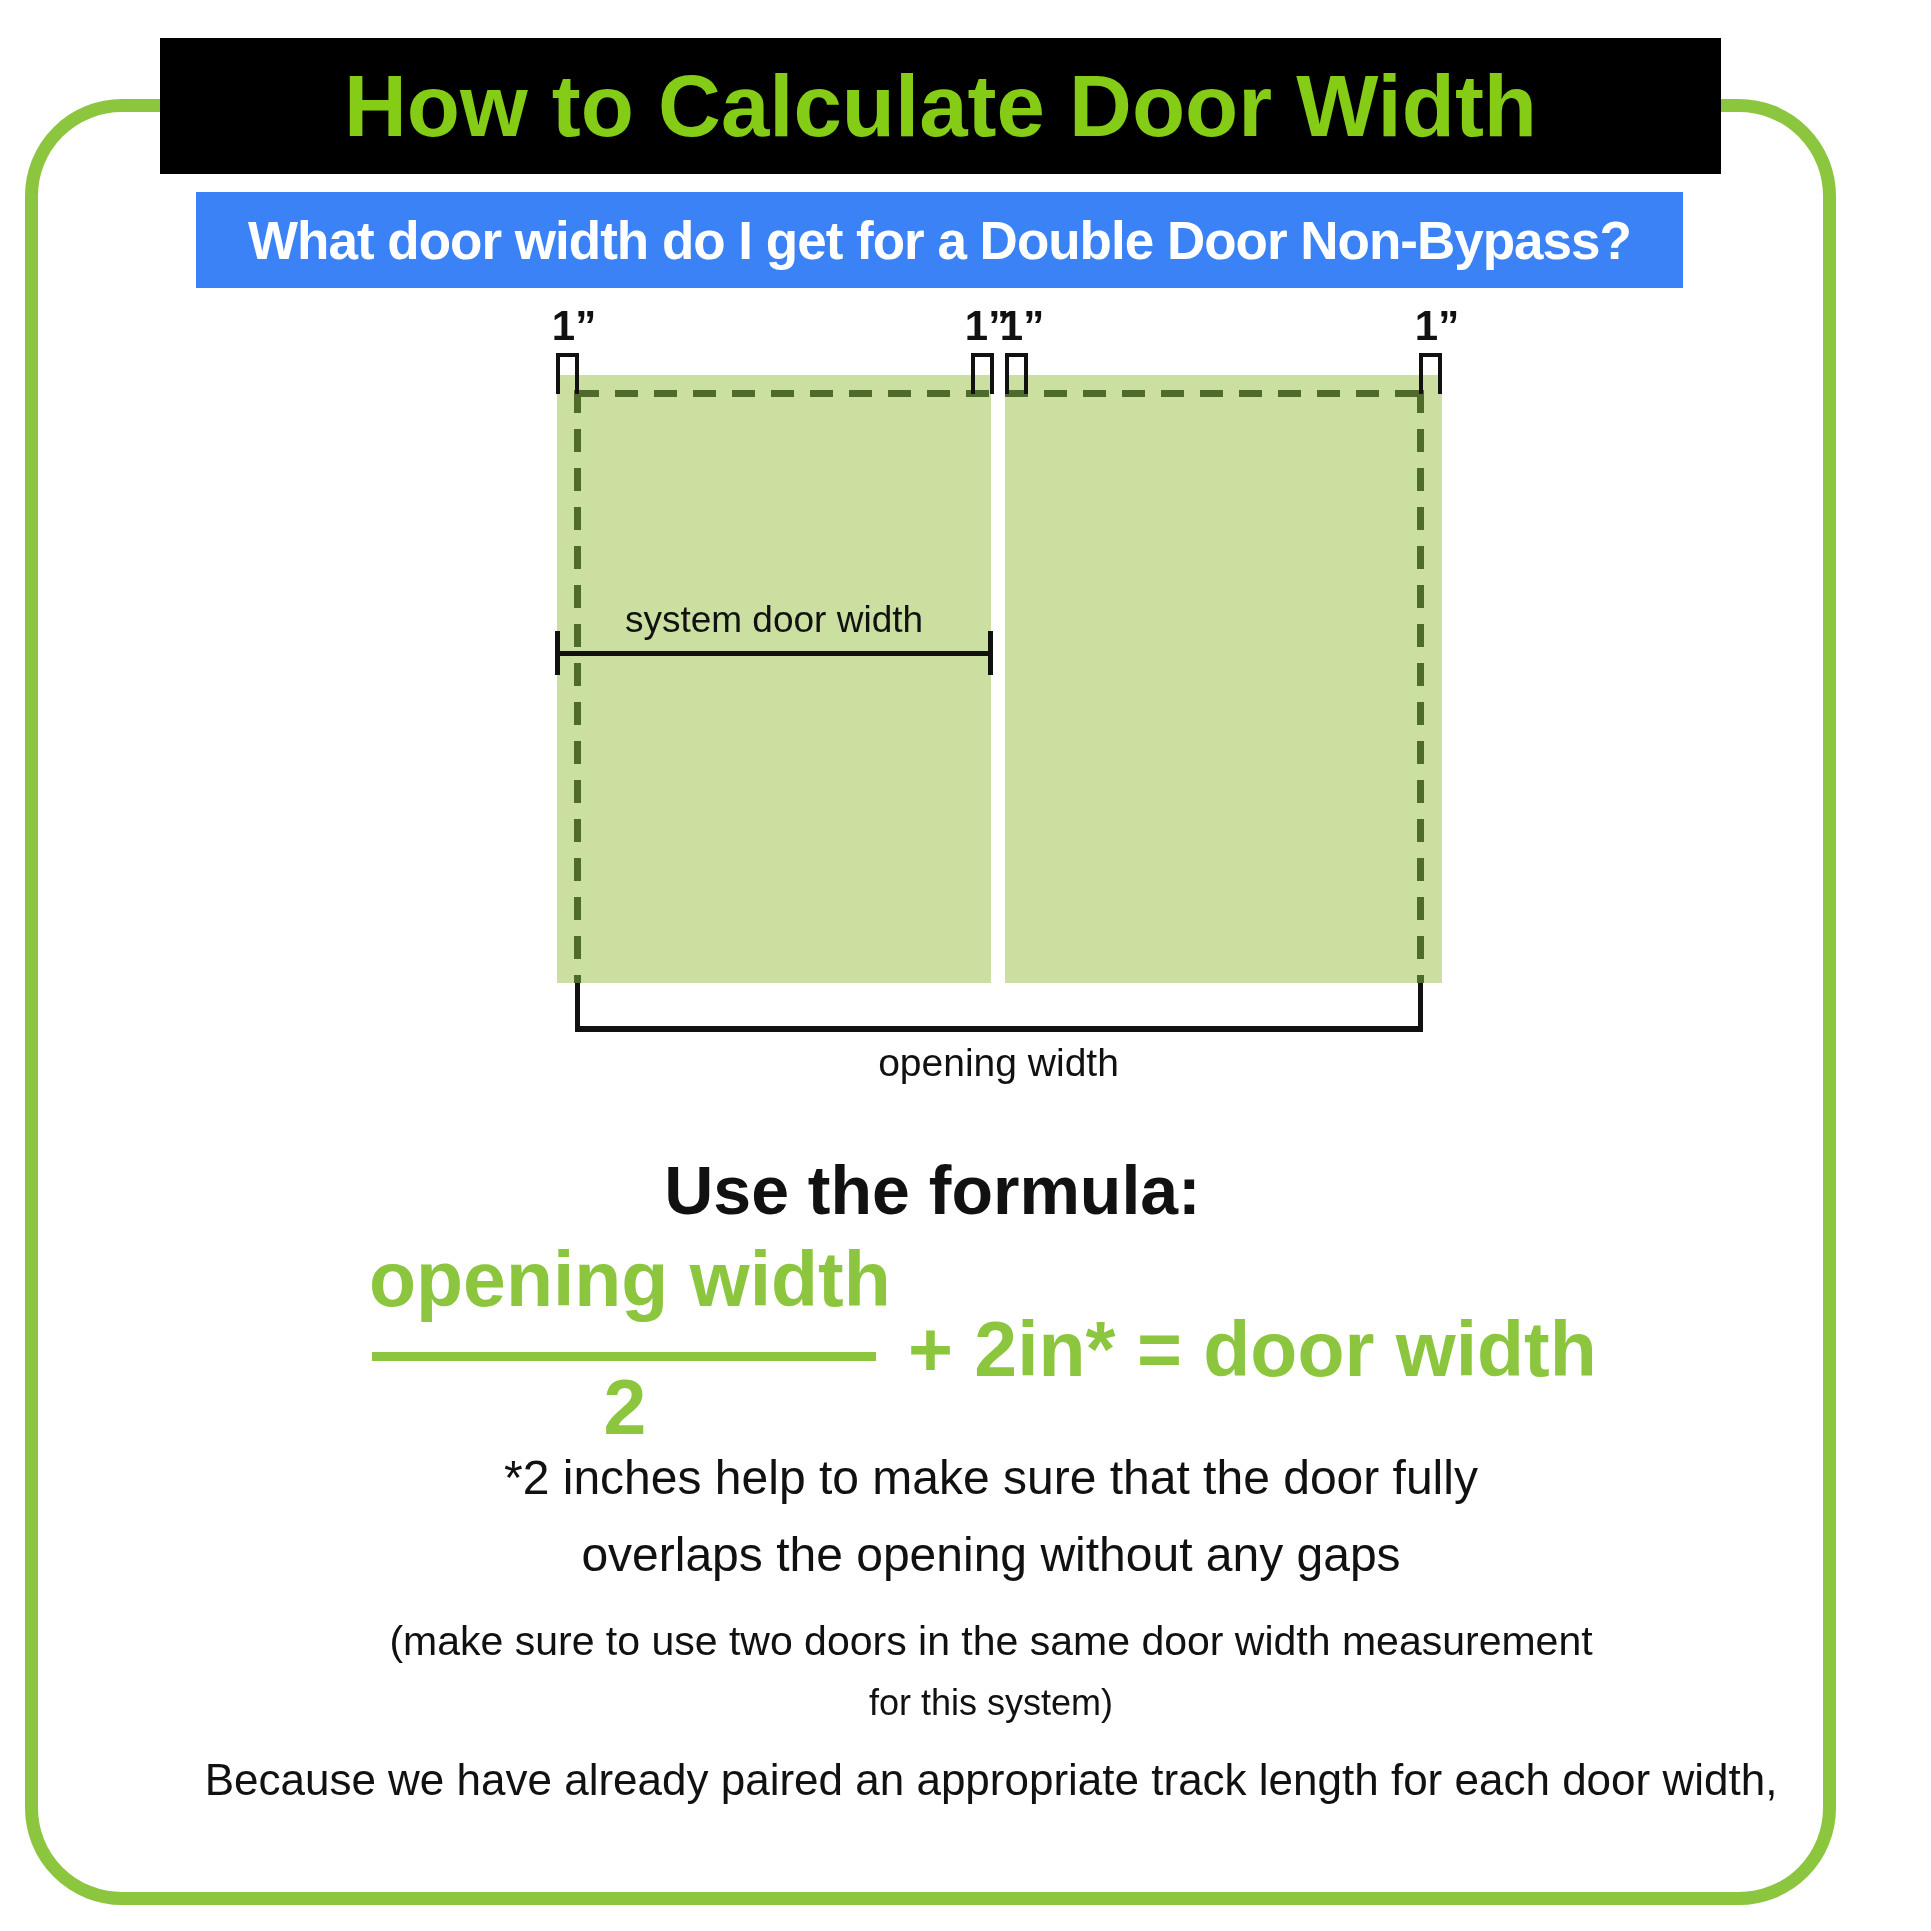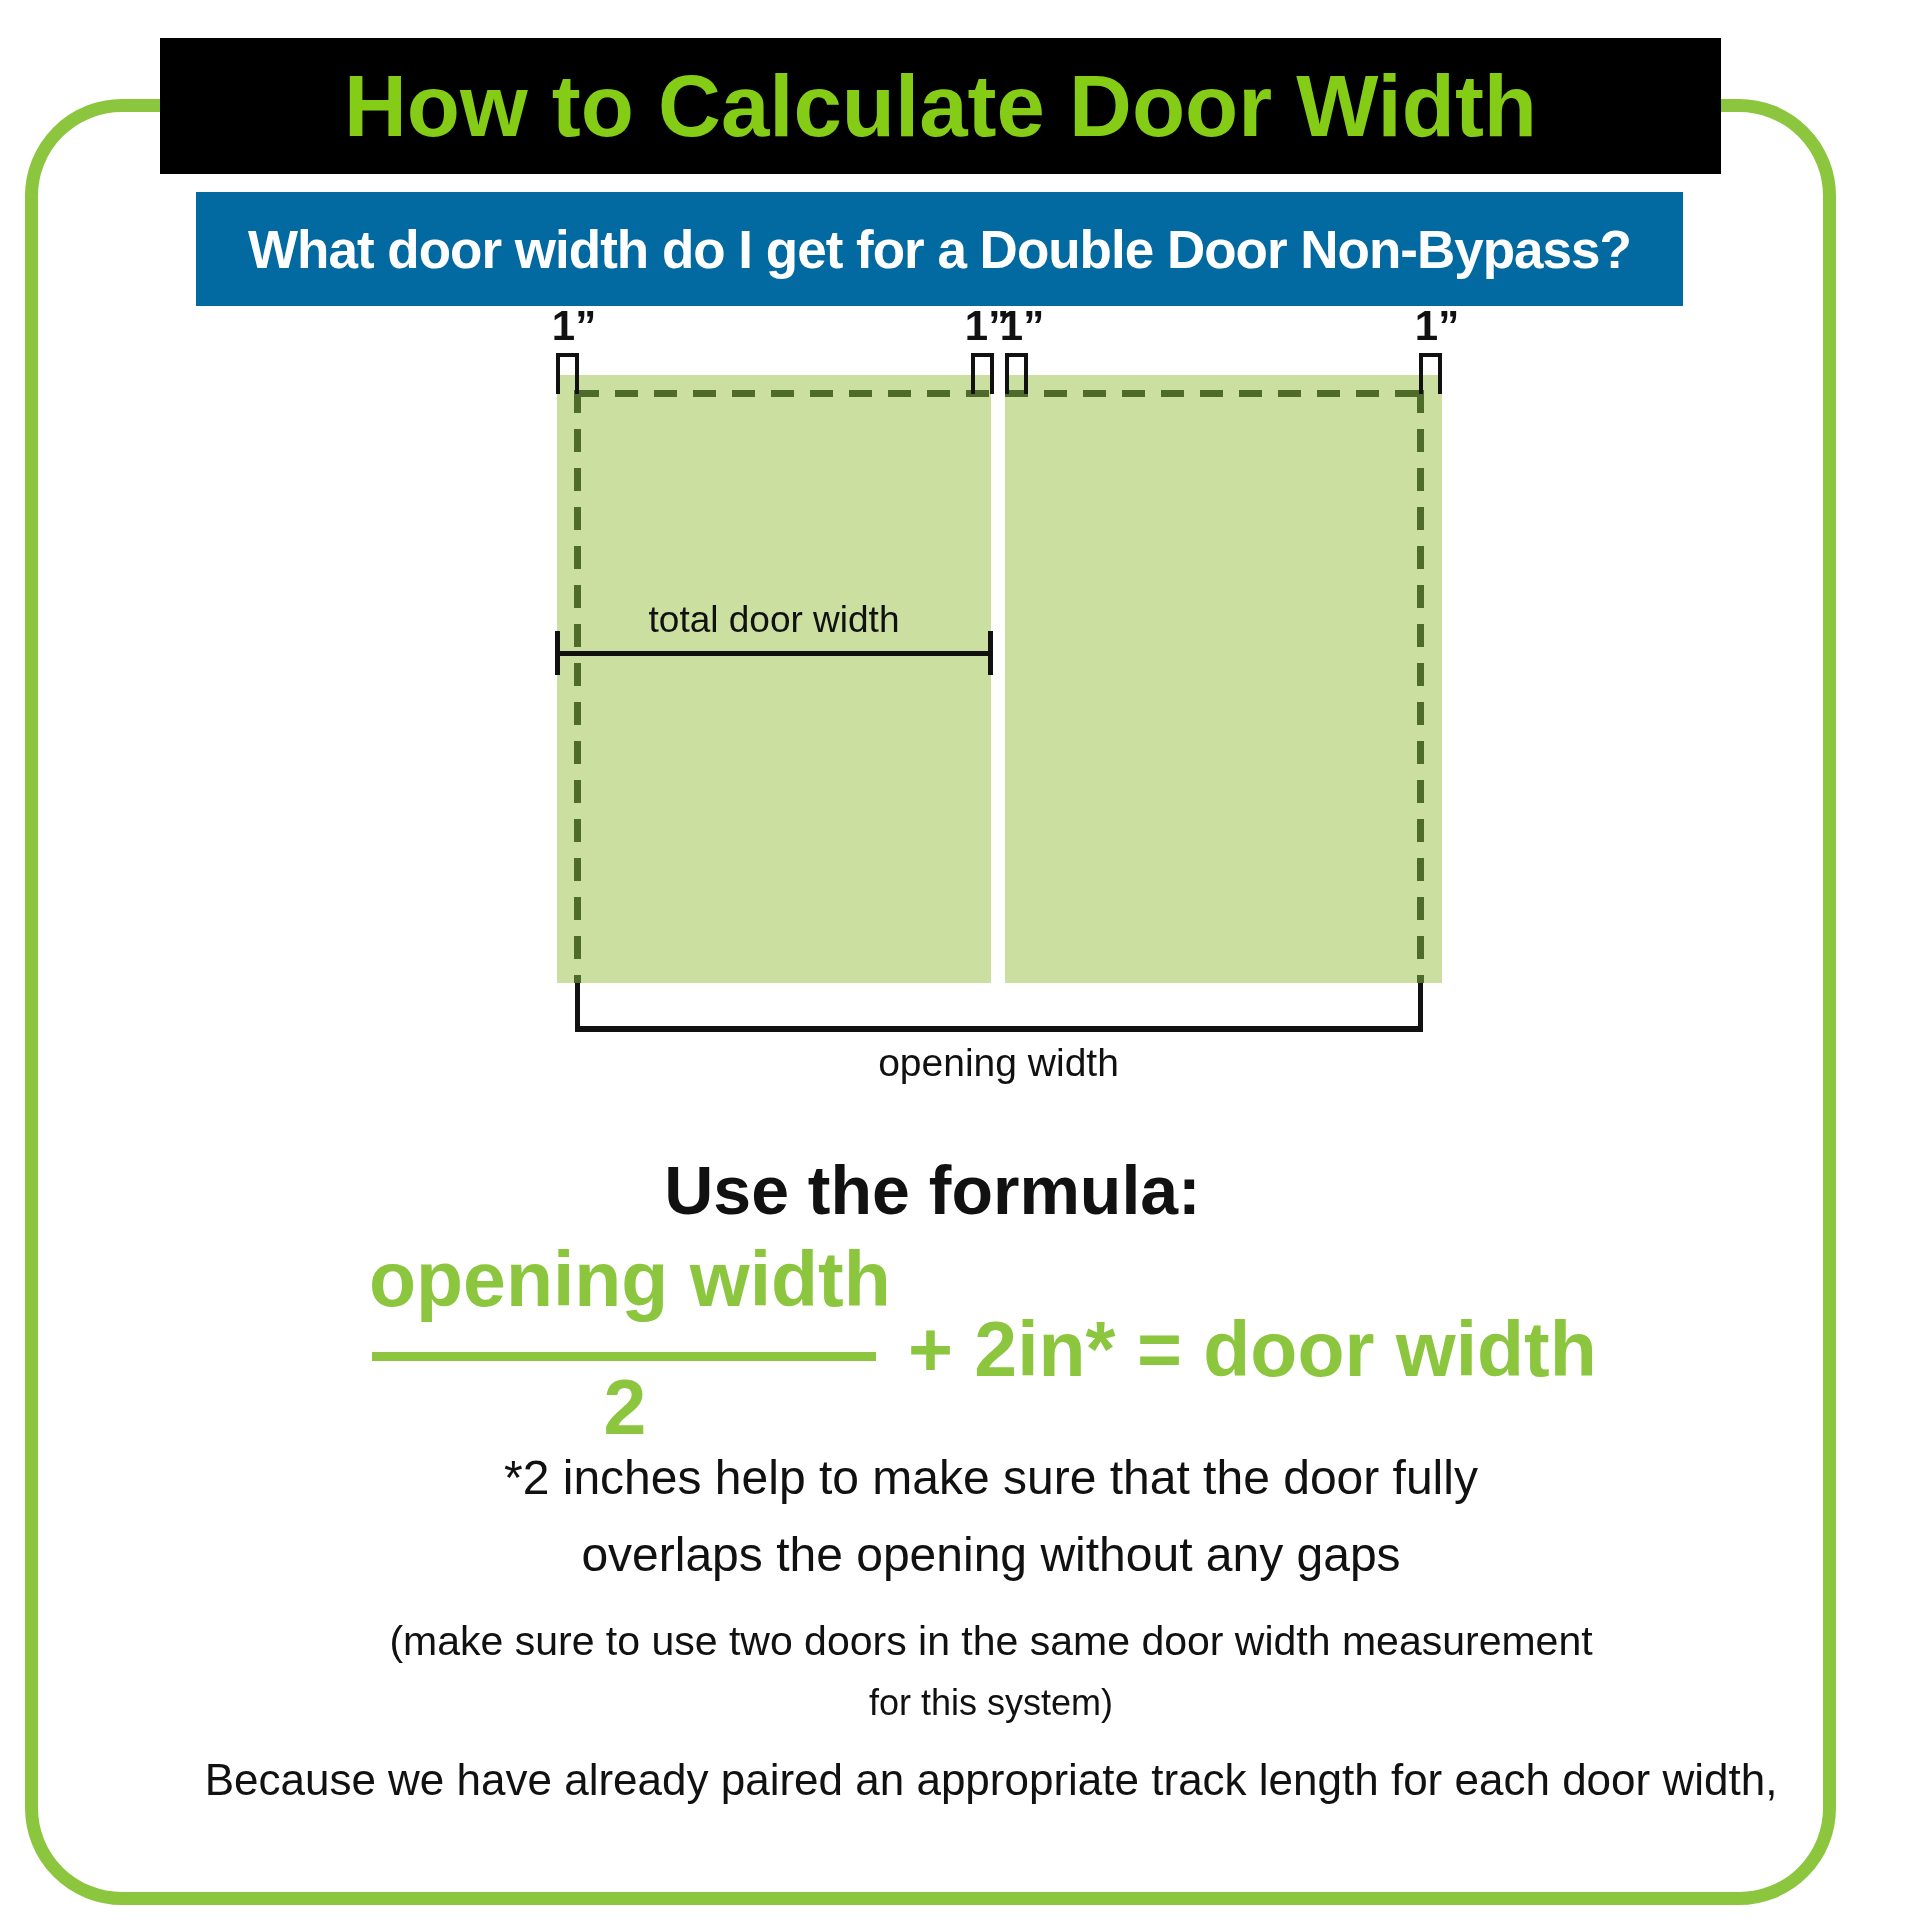--- a/index.html
+++ b/index.html
@@ -13,21 +13,21 @@
     left:25px;top:99px;width:1811px;height:1806px;
     border:13.5px solid #8CC63F;border-radius:97px;box-sizing:border-box;
   }
   
   .black-banner{
     left:160px;top:38px;width:1561px;height:136px;background:#000;
     display:flex;align-items:center;justify-content:center;
   }
   .black-banner .t{color:#84cc16;font-size:87px;font-weight:bold;white-space:nowrap;}
   .green-banner{
-    left:196px;top:192px;width:1487px;height:114px;background:#0369a1;
+    left:196px;top:192px;width:1487px;height:96px;background:#3b82f6;
     display:flex;align-items:center;justify-content:center;
   }
   .green-banner .t{color:#fff;font-size:53px;font-weight:bold;letter-spacing:-1px;white-space:nowrap;}
   
   .door{background:#CADFA0;top:375px;height:608px;}
   .door-left{left:557px;width:434px;}
   .door-right{left:1005px;width:437px;}
   
   .dash-h{
     left:576px;top:390px;width:848px;height:6.8px;
@@ -101,21 +101,21 @@
   <div class="abs marker m1"></div>
   <div class="abs marker m2"></div>
   <div class="abs marker m3"></div>
   <div class="abs marker m4"></div>
 
   <div class="abs inch-label l1">1”</div>
   <div class="abs inch-label l2">1”</div>
   <div class="abs inch-label l3">1”</div>
   <div class="abs inch-label l4">1”</div>
 
-  <div class="abs tdw-label">total door width</div>
+  <div class="abs tdw-label">system door width</div>
   <div class="abs tdw-line"></div>
   <div class="abs tdw-tick tick-l"></div>
   <div class="abs tdw-tick tick-r"></div>
 
   <div class="abs ow-v ow-vl"></div>
   <div class="abs ow-v ow-vr"></div>
   <div class="abs ow-h"></div>
   <div class="abs ow-label">opening width</div>
 
   <div class="abs formula-heading">Use the formula:</div>

